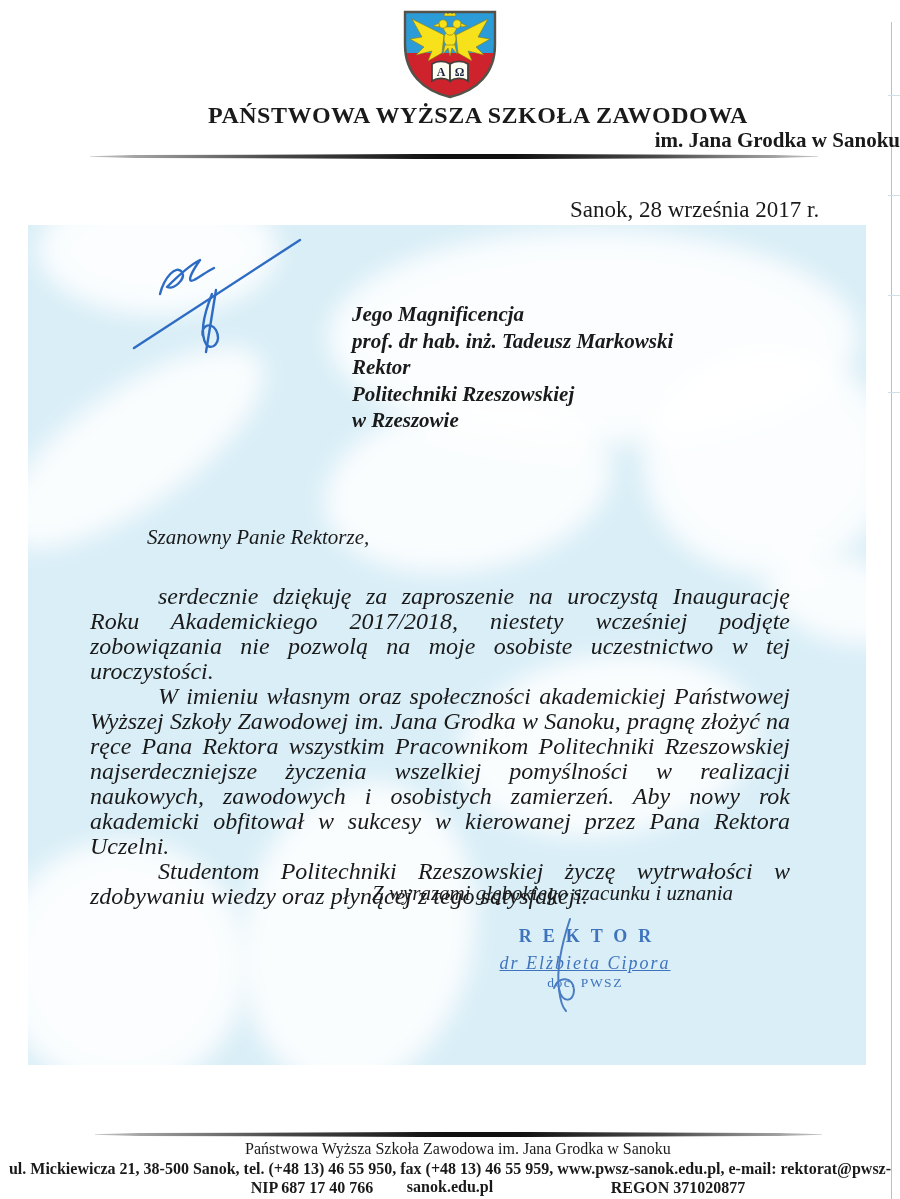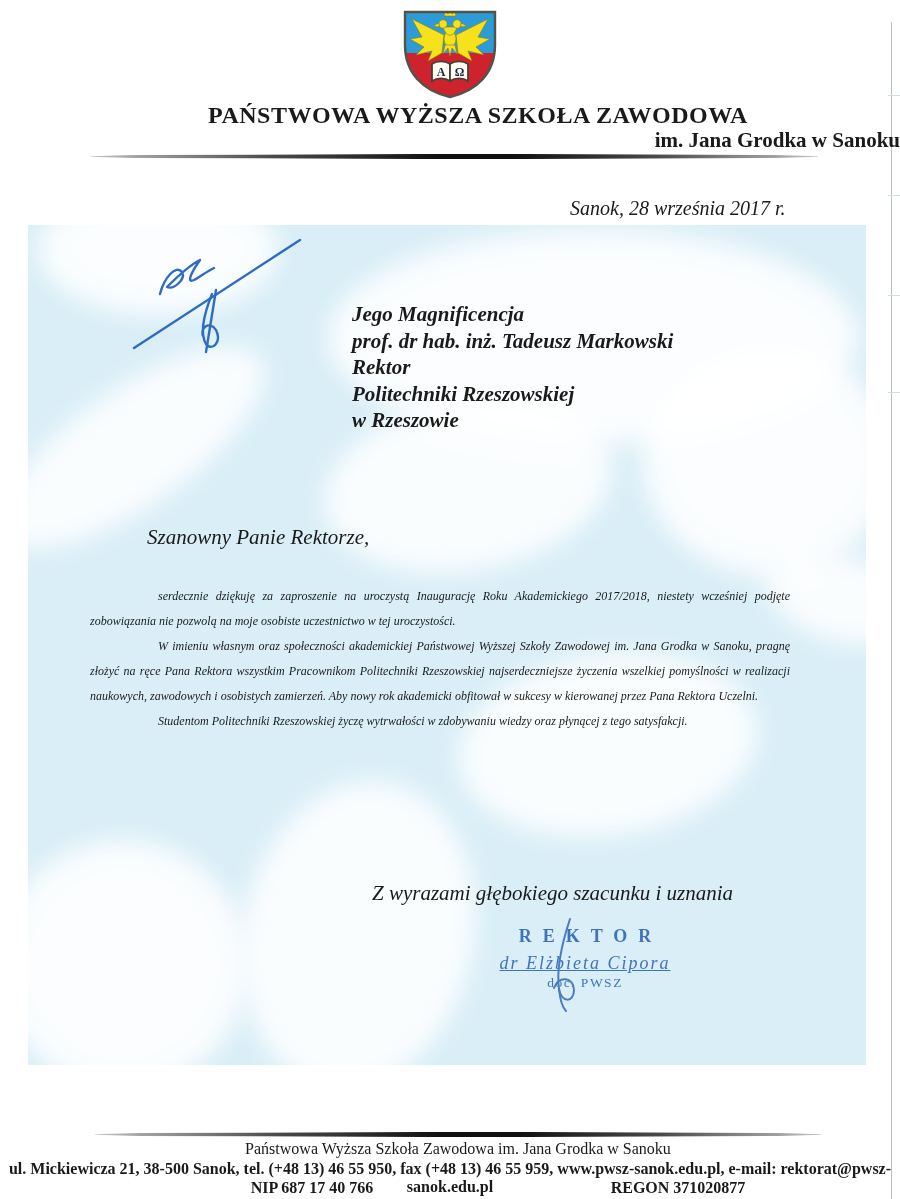--- a/index.html
+++ b/index.html
@@ -40,30 +40,30 @@
     font-weight:bold;font-size:21px;z-index:2;
   }
   .divider{
     position:absolute;height:5px;z-index:2;
     background:linear-gradient(to right,#c2c2c2,#4a4a4a 25%,#101010 48%,#101010 58%,#4a4a4a 78%,#c2c2c2);
     clip-path:polygon(0 45%,6% 22%,45% 0,60% 0,94% 22%,100% 45%,100% 55%,94% 78%,60% 100%,45% 100%,6% 78%,0 55%);
   }
   .divider-top{left:90px;top:154px;width:728px;}
   .divider-bottom{left:95px;top:1132px;width:727px;}
   
-  .dateline{position:absolute;left:570px;top:197px;font-style:italic;font-size:20px;z-index:2;}
+  .dateline{position:absolute;left:570px;top:197px;font-size:23px;z-index:2;}
   .paraph{position:absolute;left:130px;top:232px;width:180px;height:126px;z-index:3;}
   .addressee{
     position:absolute;left:352px;top:301px;z-index:2;
     font-style:italic;font-weight:bold;font-size:21px;line-height:26.5px;
   }
   .salutation{position:absolute;left:147px;top:525px;font-style:italic;font-size:21px;z-index:2;}
   .body-text{
     position:absolute;left:90px;top:584px;width:700px;z-index:2;
-    font-style:italic;font-size:12px;line-height:25px;text-align:justify;
+    font-style:italic;font-size:24px;line-height:25px;text-align:justify;
   }
   .body-text p{margin:0;text-indent:68px;}
   .closing{position:absolute;left:372px;top:881px;font-style:italic;font-size:21px;z-index:2;}
   
   .stamp{position:absolute;left:455px;top:926px;width:260px;text-align:center;color:#3f74bd;z-index:2;}
   .stamp-title{font-size:18px;font-weight:bold;letter-spacing:11px;padding-left:11px;}
   .stamp-name{font-size:18px;font-style:italic;letter-spacing:2px;margin-top:6px;text-decoration:underline;}
   .stamp-suffix{font-size:13.5px;letter-spacing:1.5px;margin-top:1px;}
   .sig-flourish{position:absolute;left:536px;top:915px;width:64px;height:98px;z-index:3;}
   

